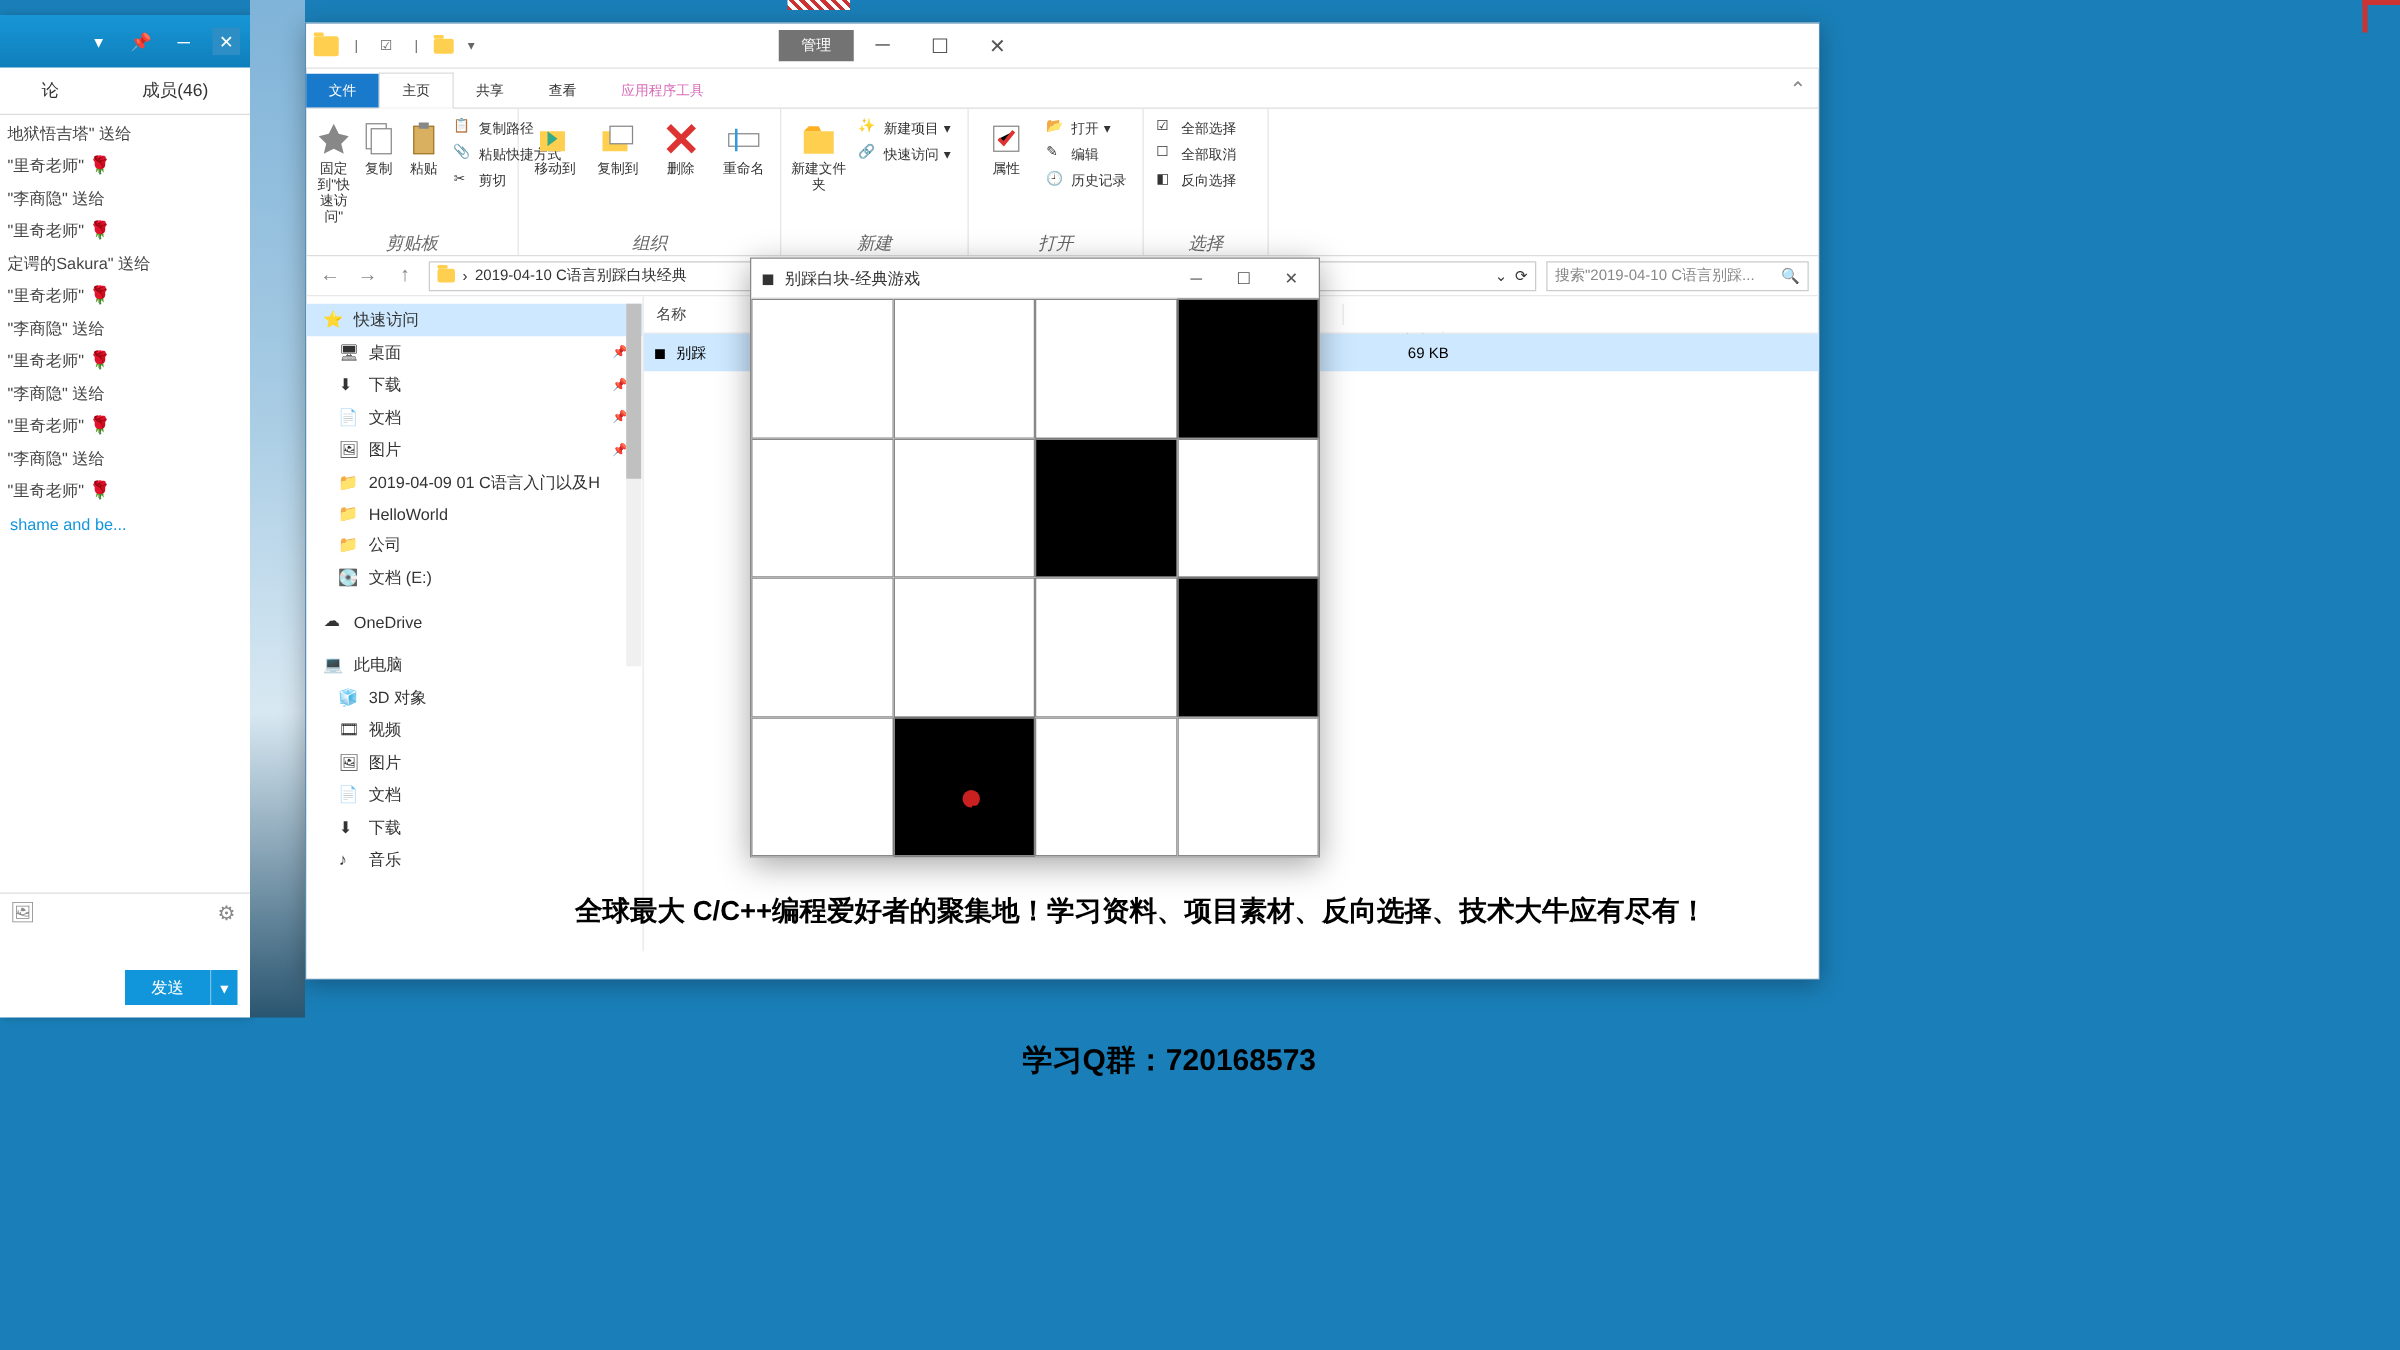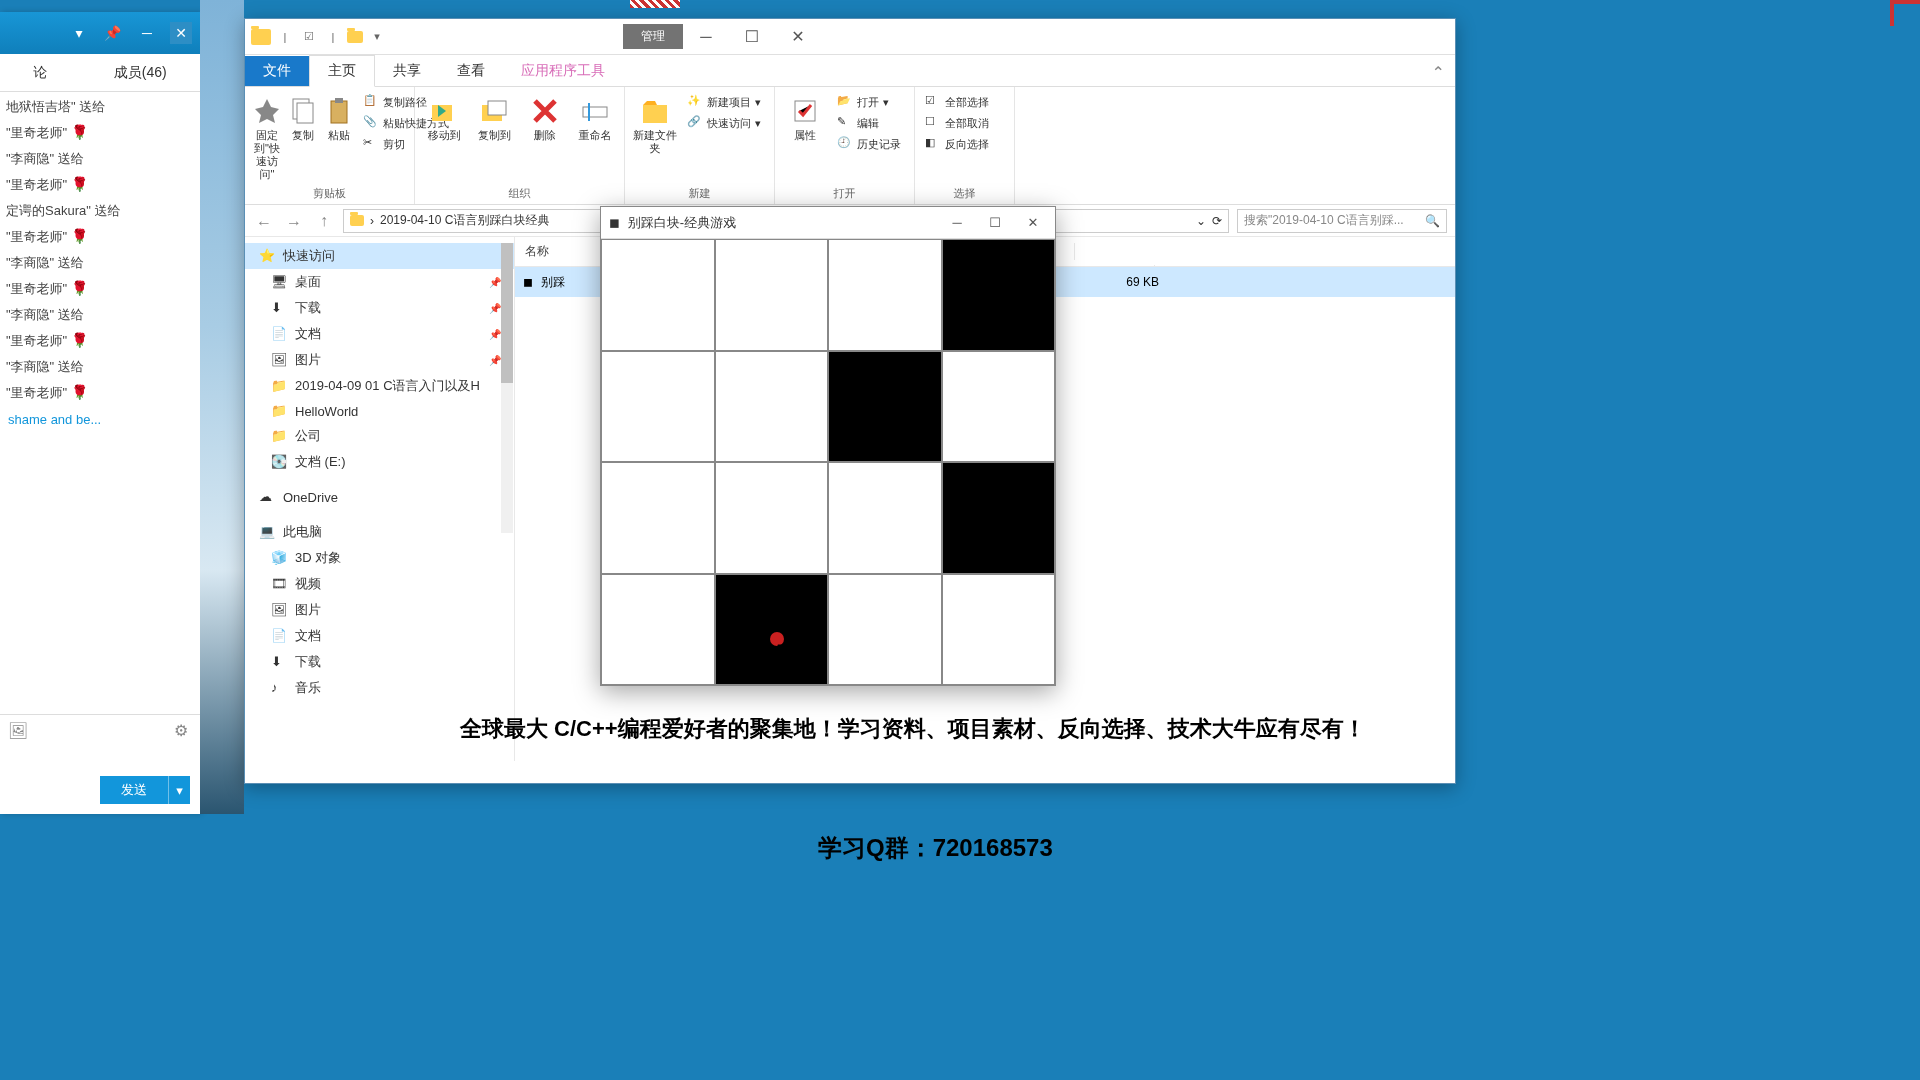--- a/index.html
+++ b/index.html
@@ -32,29 +32,29 @@
   .ex-qat { display: flex; align-items: center; gap: 4px; padding-left: 6px; }
   .ex-folder-icon { width: 20px; height: 16px; background: #ffd050; border-radius: 2px; position: relative; }
   .ex-folder-icon::before { content: ""; position: absolute; top: -3px; left: 0; width: 8px; height: 3px; background: #ffd050; border-radius: 1px; }
   .ex-qbtn { width: 20px; height: 20px; display: flex; align-items: center; justify-content: center; color: #666; font-size: 11px; }
   .ex-tab-context { background: #737373; color: #fff; padding: 4px 18px; font-size: 12px; margin-left: 236px; }
   .ex-win-title { flex: 1; padding-left: 18px; color: #555; font-size: 13px; }
   .ex-win-btns { display: flex; }
   .ex-wbtn { width: 46px; height: 30px; display: flex; align-items: center; justify-content: center; color: #555; }
   
   .ex-ribbon-tabs { height: 32px; display: flex; align-items: flex-end; border-bottom: 1px solid #ddd; }
-  .rtab { padding: 6px 18px; font-size: 14px; color: #333; }
+  .rtab { padding: 6px 18px; font-size: 11px; color: #333; }
   .rtab.file { background: #1979ca; color: #fff; }
   .rtab.active { border: 1px solid #ddd; border-bottom: 1px solid #fff; margin-bottom: -1px; }
   .rtab.context { color: #d86db8; }
   
   .ex-ribbon { height: 118px; display: flex; border-bottom: 1px solid #ddd; }
   .rgroup { border-right: 1px solid #e5e5e5; display: flex; flex-direction: column; }
   .rgroup-body { flex: 1; display: flex; align-items: flex-start; padding: 4px 6px; gap: 4px; }
-  .rgroup-label { height: 18px; font-size: 11px; color: #666; text-align: center; }
+  .rgroup-label { height: 18px; font-size: 14px; color: #666; text-align: center; font-style: italic; }
   .rbtn-big { width: 48px; display: flex; flex-direction: column; align-items: center; gap: 2px; padding-top: 4px; }
   .rbtn-big .ric { width: 32px; height: 32px; }
   .rbtn-big .rlbl { font-size: 11px; color: #333; text-align: center; line-height: 13px; }
   .rcol { display: flex; flex-direction: column; gap: 3px; padding-top: 2px; }
   .rbtn-sm { display: flex; align-items: center; gap: 4px; font-size: 11px; color: #333; padding: 1px 4px; white-space: nowrap; }
   .ric-sm { width: 16px; height: 16px; }
   
   .ex-addr { height: 32px; display: flex; align-items: center; gap: 8px; padding: 0 8px; border-bottom: 1px solid #e8e8e8; }
   .nav-btn { width: 22px; height: 22px; color: #888; display: flex; align-items: center; justify-content: center; }
   .addr-box { flex: 1; height: 24px; border: 1px solid #ccc; display: flex; align-items: center; padding: 0 6px; gap: 6px; font-size: 12px; color: #333; }

